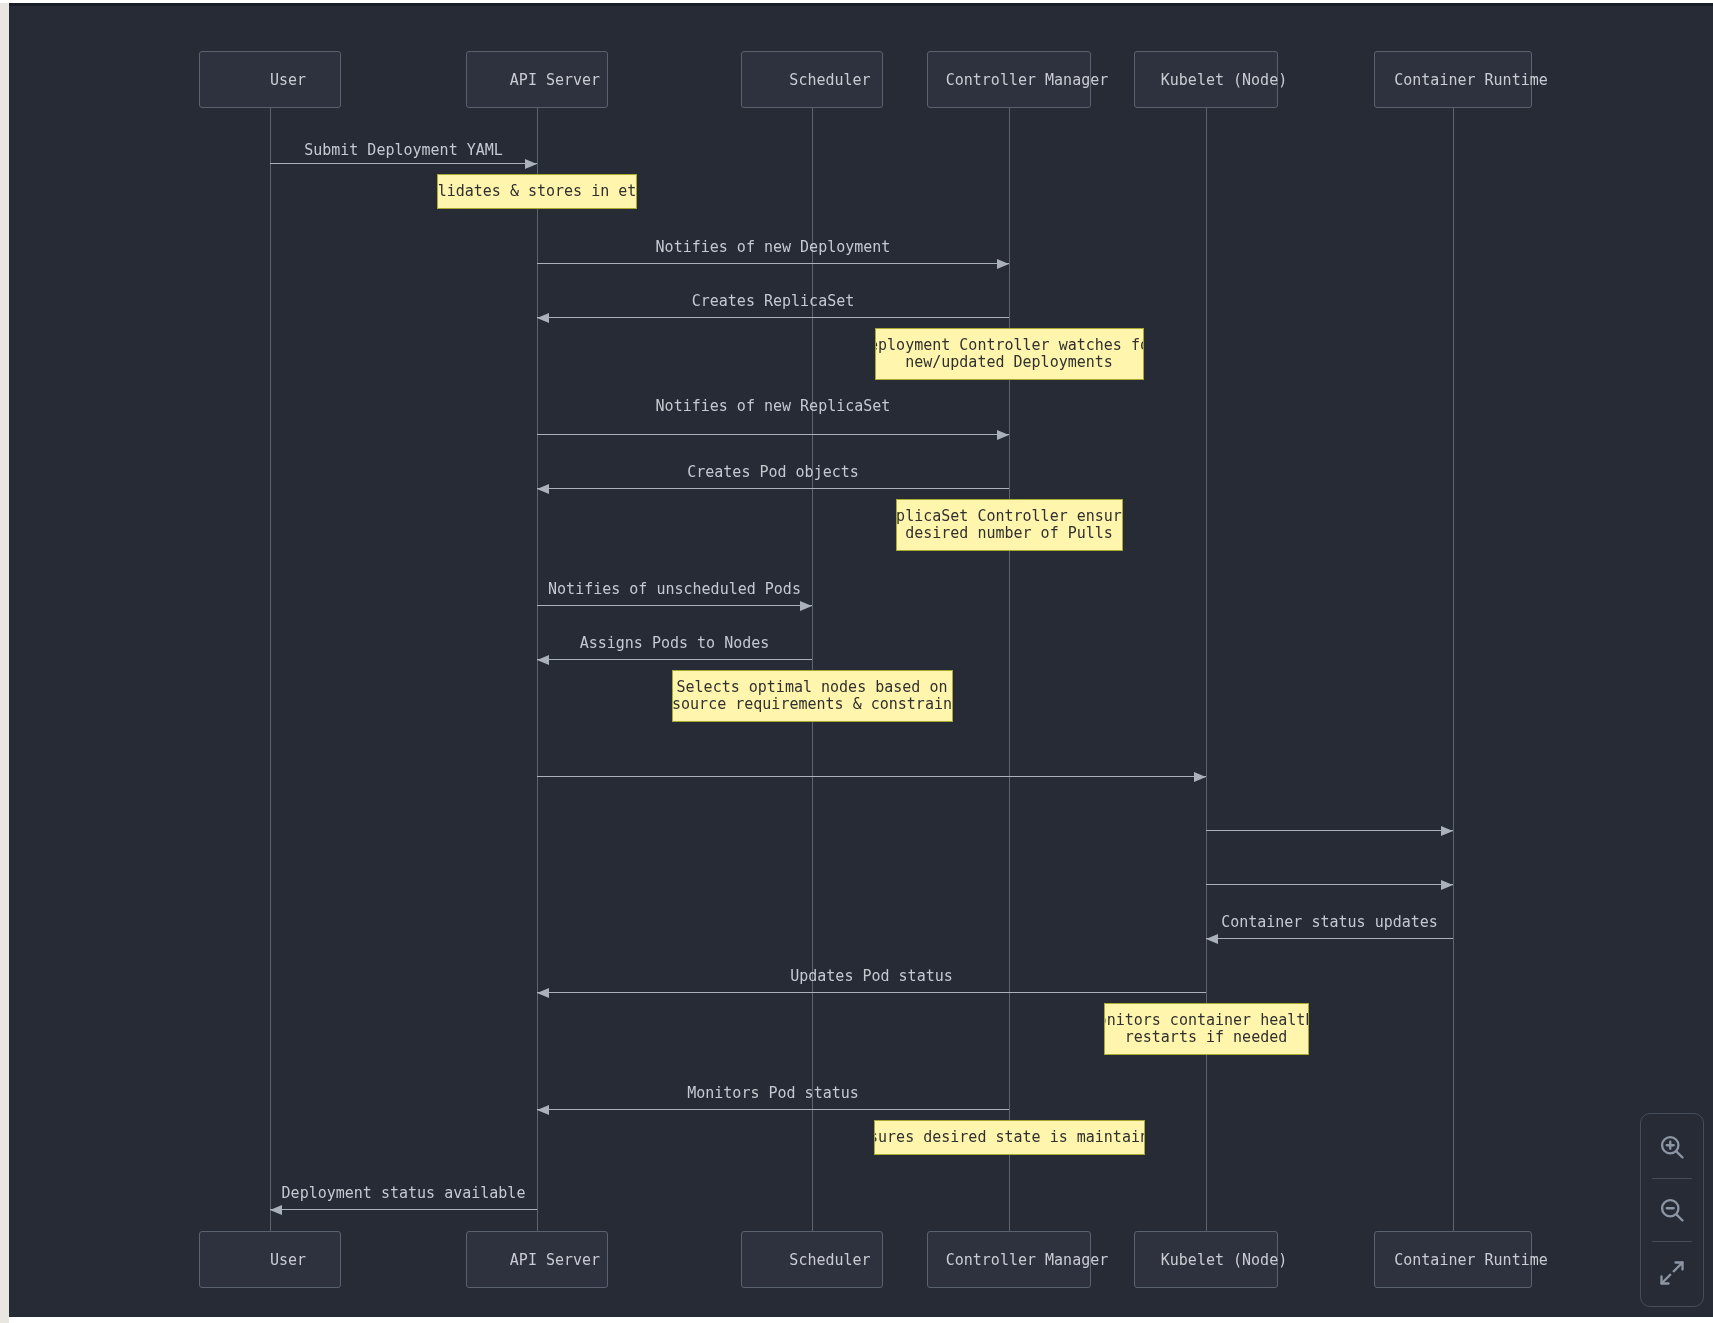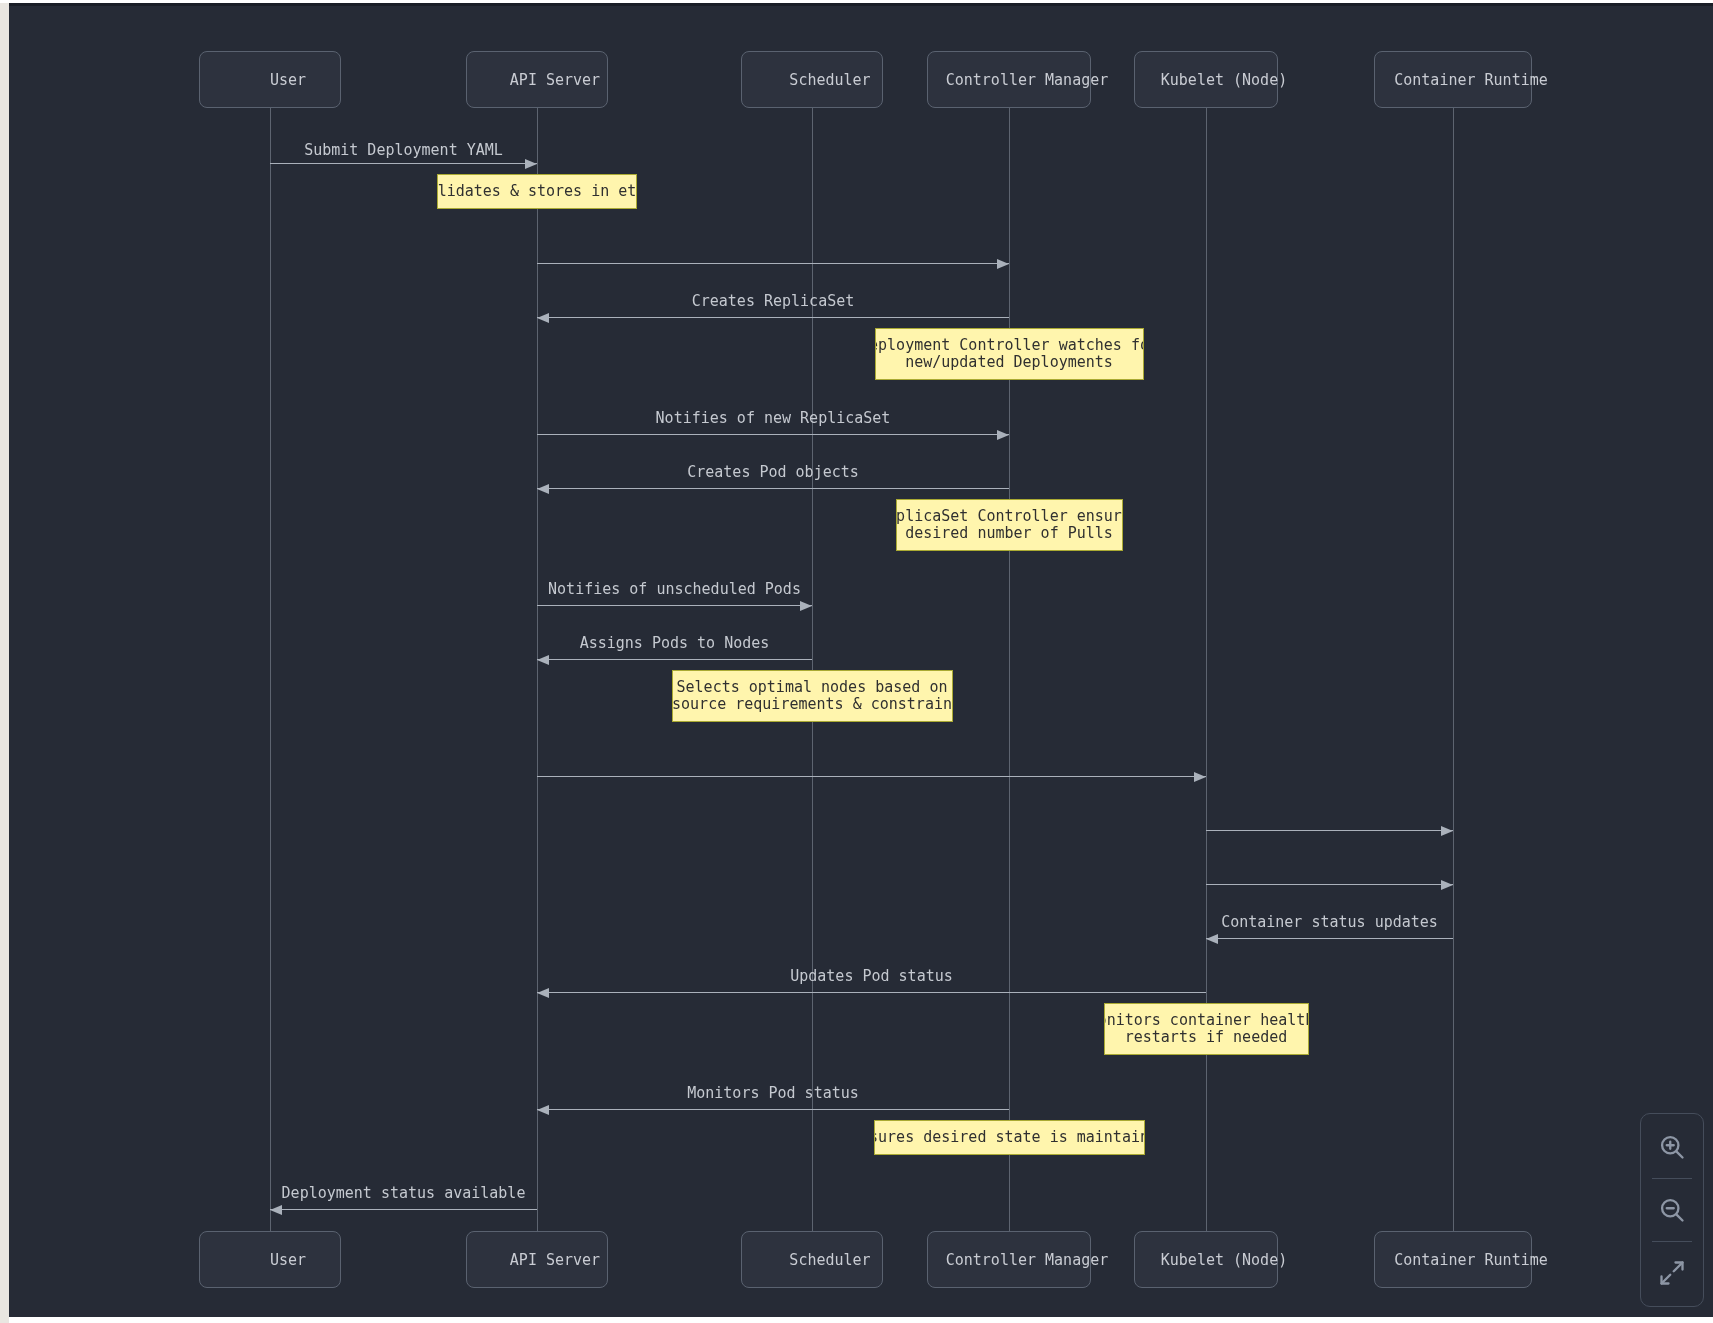--- a/index.html
+++ b/index.html
@@ -9,21 +9,21 @@
     --panel-border:#454d5b; --icon:#8d96a5;
   }
   html,body{margin:0;padding:0;}
   body{width:1713px;height:1323px;overflow:hidden;background:#ffffff;
        font-family:"DejaVu Sans Mono","Liberation Mono",monospace;}
   .page{position:relative;width:1713px;height:1323px;}
   .edge-left{position:absolute;left:0;top:3px;width:9px;height:1320px;background:#e9e6e1;}
   .canvas{position:absolute;left:9px;top:3px;right:0;height:1311px;background:var(--canvas-bg);
           border-top:3px solid #1a1e27;}
   .actor-box{position:absolute;background:var(--actor-fill);border:1px solid var(--actor-border);
-             border-radius:8px;color:var(--actor-text);font-size:15px;display:flex;
+             border-radius:3px;color:var(--actor-text);font-size:15px;display:flex;
              align-items:center;justify-content:center;white-space:nowrap;box-sizing:border-box;padding-left:36px;}
   .lifeline{position:absolute;width:1px;background:var(--lifeline);}
   .msg-label{position:absolute;width:600px;text-align:center;color:var(--msg-text);
              font-size:15px;line-height:20px;white-space:nowrap;}
   .msg-line{position:absolute;height:1px;background:var(--arrow);}
   .arrowhead{position:absolute;width:0;height:0;border-top:5px solid transparent;
              border-bottom:5px solid transparent;}
   .arrowhead.right{border-left:12px solid var(--arrow);}
   .arrowhead.left{border-right:12px solid var(--arrow);}
   .note{position:absolute;background:var(--note-fill);border:1px solid var(--note-border);
@@ -86,30 +86,31 @@
       </div>
       <div class="actor-box" style="left: 1365px; top: 1225px; width: 158px; height: 57px;">
         <span>Container Runtime</span>
       </div>
       <div class="msg-label" style="left: 94.5px; top: 134px;">Submit Deployment YAML</div>
       <div class="msg-line" style="left: 261px; top: 157px; width: 267px;"></div>
       <div class="arrowhead right" style="left: 516px; top: 153px;"></div>
       <div class="note" style="left: 428px; top: 168px; width: 200px; height: 35px;">
         <div class="note-line">Validates &amp; stores in etcd</div>
       </div>
+      <div class="msg-label" style="left: 464px; top: 231px;">Notifies of new Deployment</div>
       <div class="msg-line" style="left: 528px; top: 257px; width: 472px;"></div>
       <div class="arrowhead right" style="left: 988px; top: 253px;"></div>
       <div class="msg-label" style="left: 464px; top: 285px;">Creates ReplicaSet</div>
       <div class="msg-line" style="left: 528px; top: 311px; width: 472px;"></div>
       <div class="arrowhead left" style="left: 528px; top: 307px;"></div>
       <div class="note" style="left: 865.5px; top: 322px; width: 269px; height: 52px;">
         <div class="note-line">Deployment Controller watches for</div>
         <div class="note-line">new/updated Deployments</div>
       </div>
-      <div class="msg-label" style="left: 464px; top: 402px; text-align: center;">Notifies of new ReplicaSet</div>
+      <div class="msg-label" style="left: 464px; top: 390px; text-align: center;">Notifies of new ReplicaSet</div>
       <div class="msg-line" style="left: 528px; top: 428px; width: 472px;"></div>
       <div class="arrowhead right" style="left: 988px; top: 424px;"></div>
       <div class="msg-label" style="left: 464px; top: 456px;">Creates Pod objects</div>
       <div class="msg-line" style="left: 528px; top: 482px; width: 472px;"></div>
       <div class="arrowhead left" style="left: 528px; top: 478px;"></div>
       <div class="note" style="left: 886.5px; top: 493px; width: 227px; height: 52px;">
         <div class="note-line">ReplicaSet Controller ensures</div>
         <div class="note-line">desired number of Pulls</div>
       </div>
       <div class="msg-label" style="left: 365.5px; top: 573px;">Notifies of unscheduled Pods</div>

